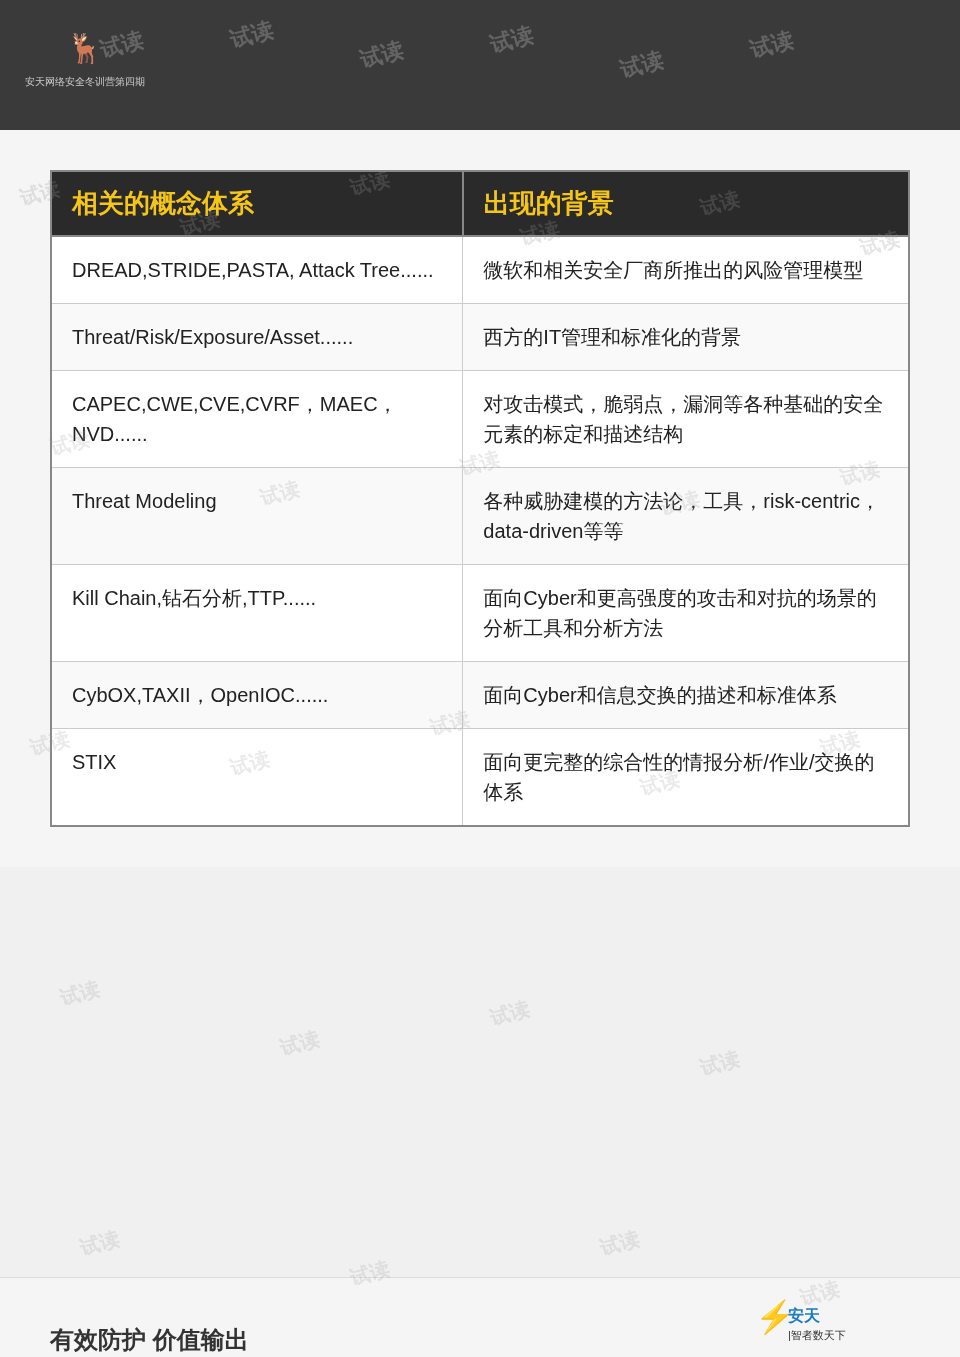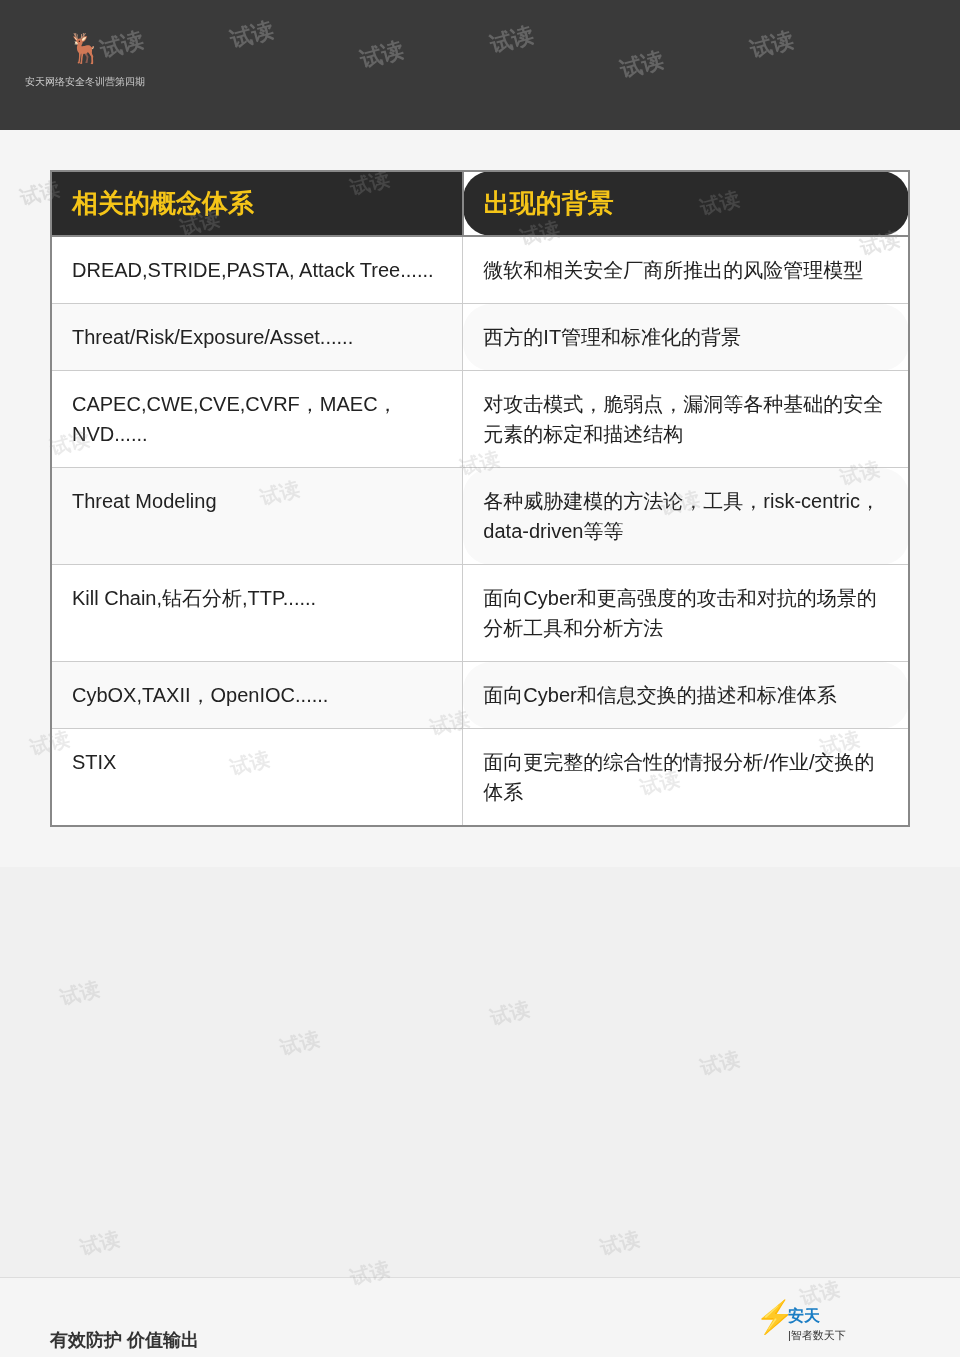--- a/index.html
+++ b/index.html
@@ -96,40 +96,39 @@
 
     .col-left {
       width: 48%;
       color: #222;
       font-weight: normal;
     }
 
     .col-right {
       width: 52%;
       color: #222;
-      border-radius: 28px;
     }
 
     
     .footer {
       position: absolute;
       bottom: 0;
       left: 0;
       right: 0;
       height: 80px;
       background: #f5f5f5;
       display: flex;
       align-items: center;
       justify-content: space-between;
       padding: 0 50px;
       border-top: 1px solid #ddd;
     }
 
     .footer-left {
-      font-size: 18px;
+      font-size: 24px;
       color: #333;
       font-weight: bold;
       margin-top: 44px;
     }
 
     .footer-right {
       display: flex;
       align-items: center;
     }
 

